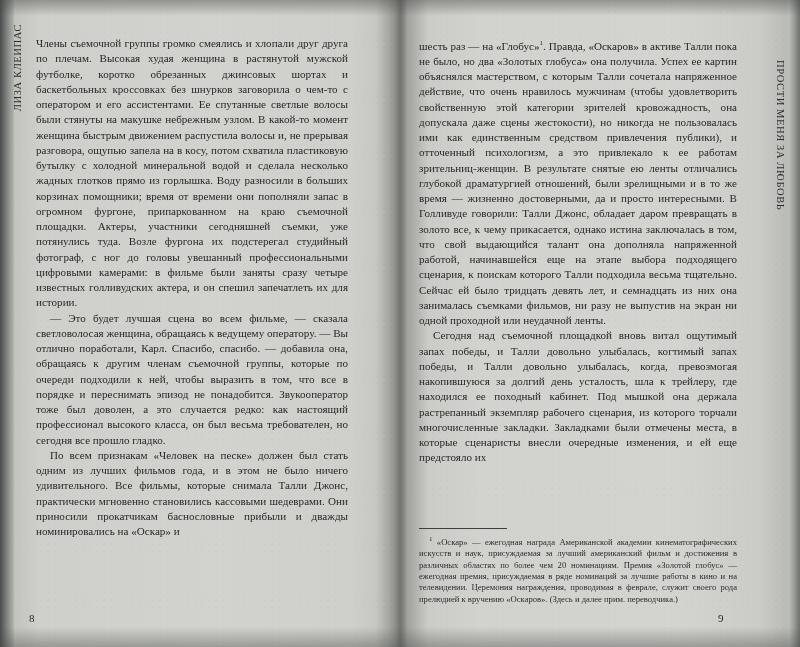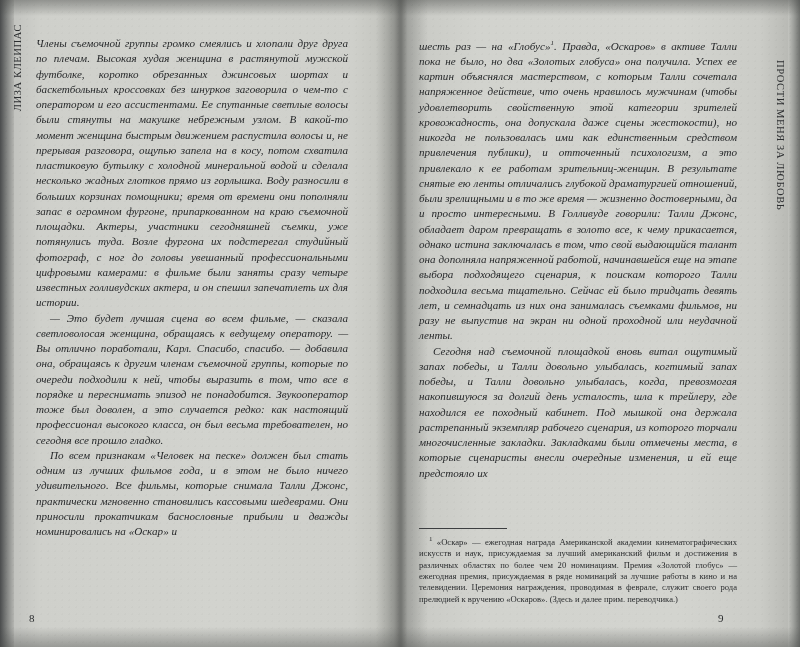--- a/index.html
+++ b/index.html
@@ -87,21 +87,20 @@
     font-size: 11.1px;
     line-height: 15.25px;
     color: #26282a;
     text-align: justify;
     text-justify: inter-word;
     hyphens: manual;
   }
   .col p {
     margin: 0;
     text-indent: 14px;
-    font-style: italic;
   }
   .col p.noindent { text-indent: 0; }
 
   #left-column {
     left: 36px;
     top: 36px;
     width: 312px;
   }
   #right-column {
     left: 419px;

